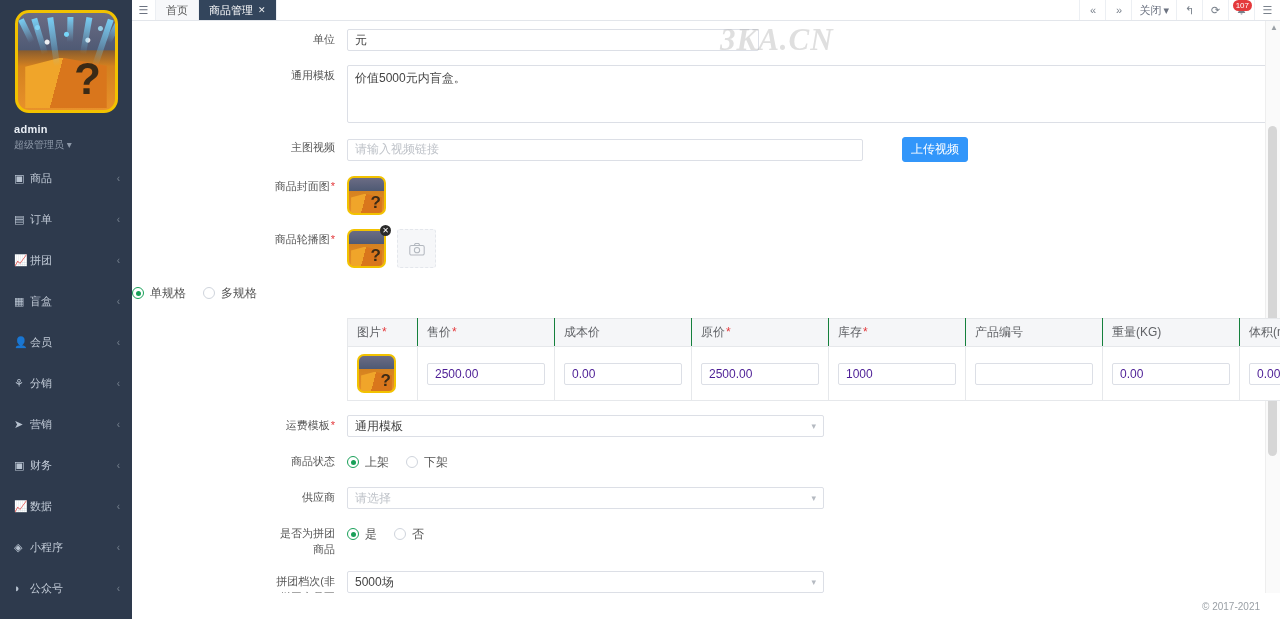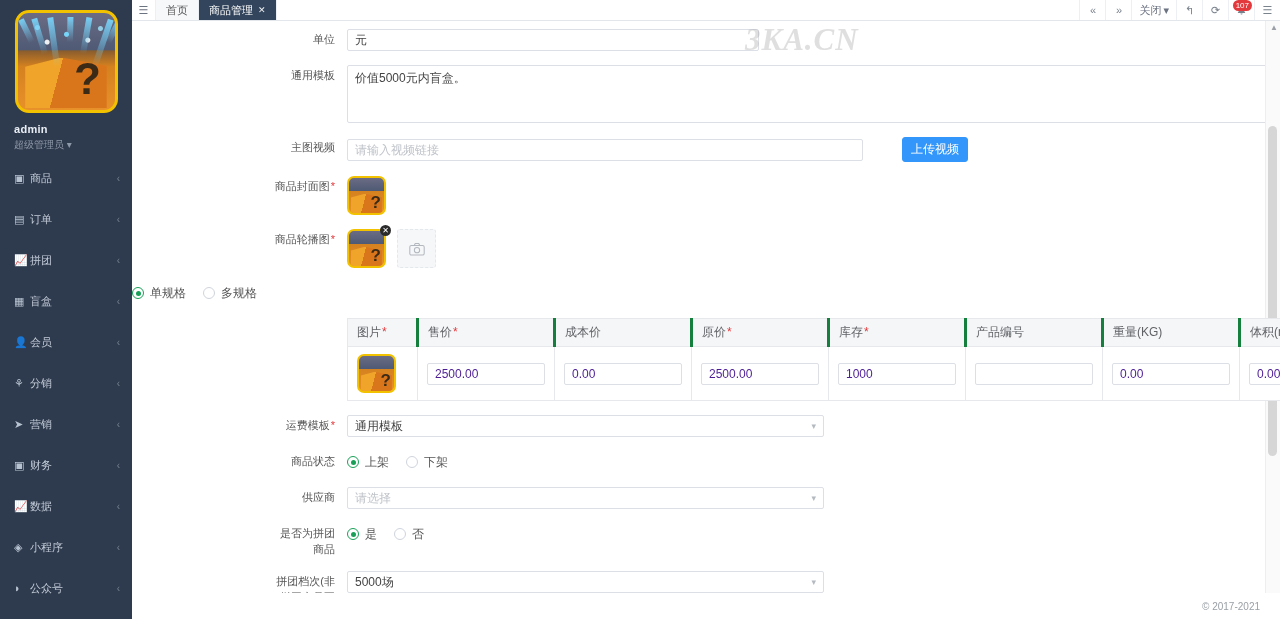--- a/index.html
+++ b/index.html
@@ -140,21 +140,21 @@
     padding: 0 7px; line-height: 20px;
   }
   .inp.w410 { width: 412px; }
   .ta {
     width: 1027px; height: 58px;
     border: 1px solid #dcdfe6; border-radius: 2px;
     padding: 4px 7px; font-size: 12px; color: #444;
   }
   .ph { color: #bfc3c9; }
   .video-row { display: flex; align-items: center; gap: 7px; }
-  .inp.w516 { width: 516px; }
+  .inp.w516 { width: 516px; font-family: Liberation Mono, monospace; }
   .btn-blue {
     background: #3296fa; color: #fff; border: 1px solid #3296fa;
     border-radius: 3px; font-size: 12px; padding: 3px 8px; cursor: pointer; margin-left: 32px;
   }
 
   .thumb {
     width: 39px; height: 39px; border-radius: 7px;
     border: 2px solid #f2c200;
     background: linear-gradient(180deg,#6b6c84 0%,#4f5a74 36%,#d4811f 37%,#e8912a 100%);
     position: relative; overflow: hidden; flex: 0 0 39px;
@@ -197,34 +197,34 @@
     width: 5px; height: 5px; margin: -2.5px 0 0 -2.5px;
     border-radius: 50%; background: #18a058;
   }
 
   
   .spec-table {
     width: 1027px; border: 1px solid #e6e8eb; border-collapse: collapse;
     background: #fff; position: relative;
   }
   .spec-table th {
-    background: #f5f6f8; border-right: 3px solid #15803d; border-bottom: 1px solid #e6e8eb;
+    background: #f5f6f8; border-right: 1px solid #15803d; border-bottom: 1px solid #e6e8eb;
     font-weight: normal; font-size: 12px; color: #606266;
     text-align: left; padding: 5px 9px; height: 22px;
   }
   .spec-table td {
     border-right: 1px solid #e6e8eb; padding: 7px 9px; vertical-align: middle;
   }
   .spec-table th:last-child, .spec-table td:last-child { border-right: none; }
   .cell-inp {
     width: 100%; height: 22px; border: 1px solid #dcdfe6; border-radius: 2px;
     background: #fff; font-size: 12px; color: #4c1d95; padding: 0 7px; line-height: 20px;
   }
   .watermark {
-    position: absolute; left: 613px; top: 1px;
+    position: absolute; left: 588px; top: 1px;
     font-family: "Liberation Serif", serif;
     font-style: italic; font-weight: bold;
     font-size: 31px; color: rgba(150,150,150,0.30);
     letter-spacing: 1px; pointer-events: none; user-select: none;
     white-space: nowrap;
   }
 
   .sel {
     width: 477px; height: 22px; border: 1px solid #dcdfe6; border-radius: 2px;
     background: #fff; font-size: 12px; color: #444;

